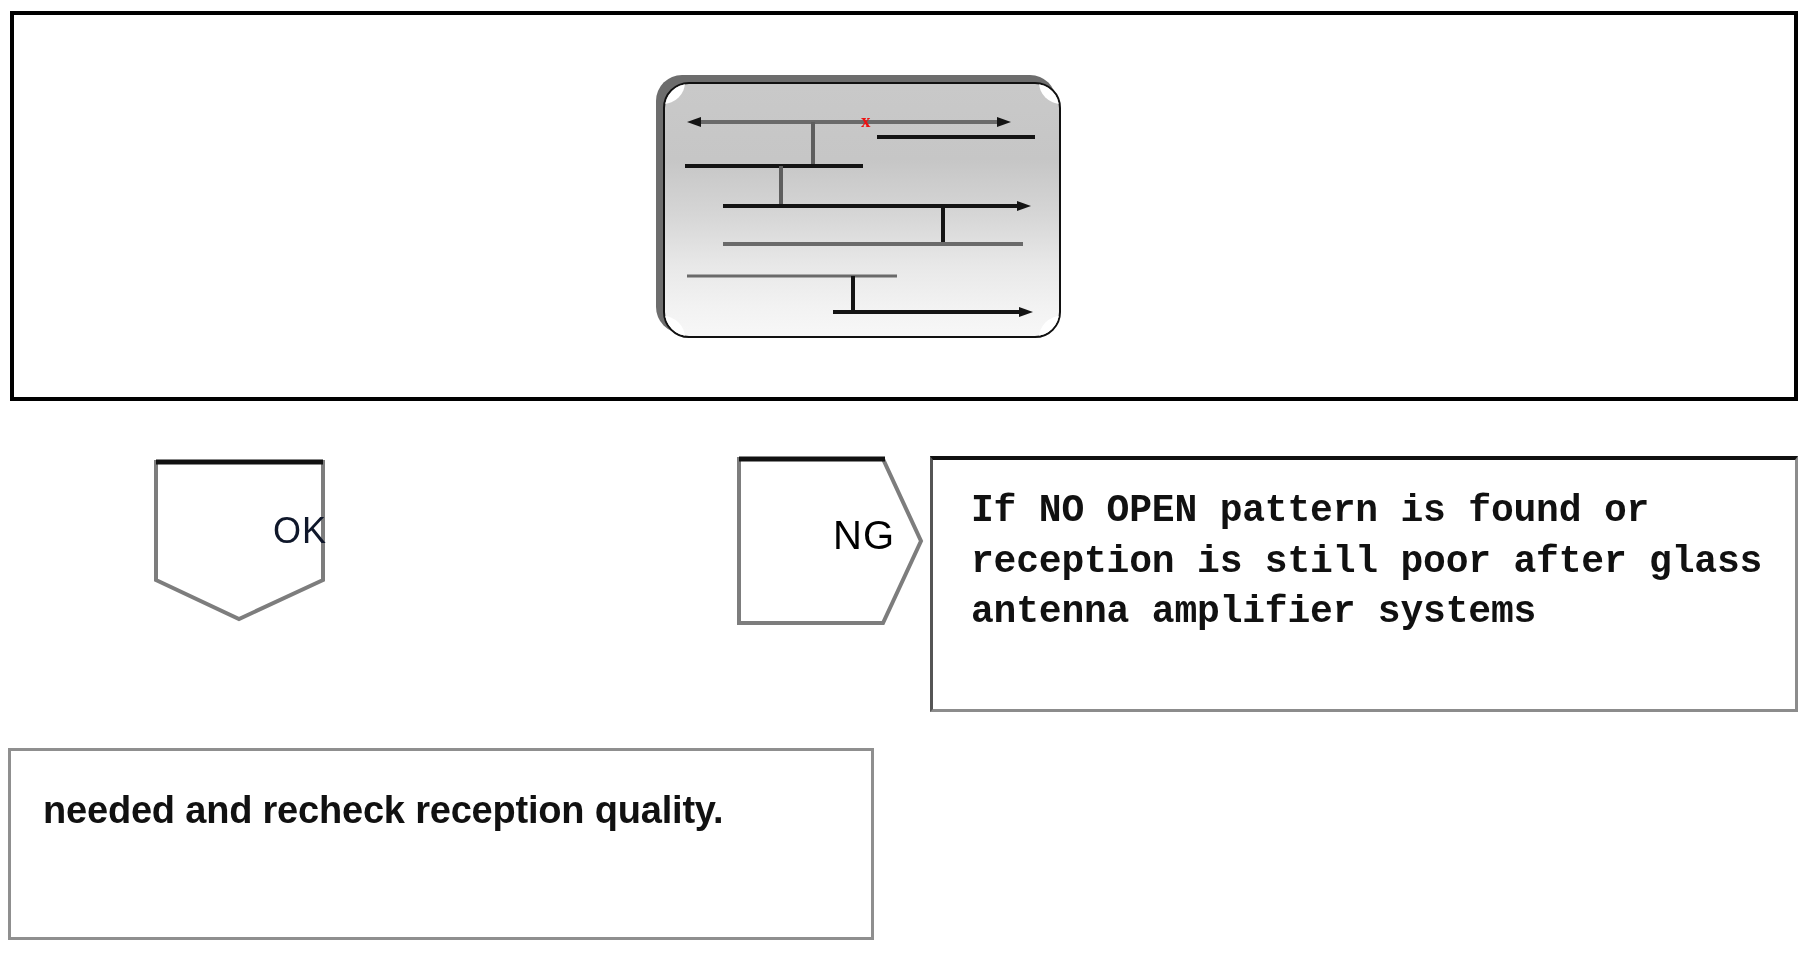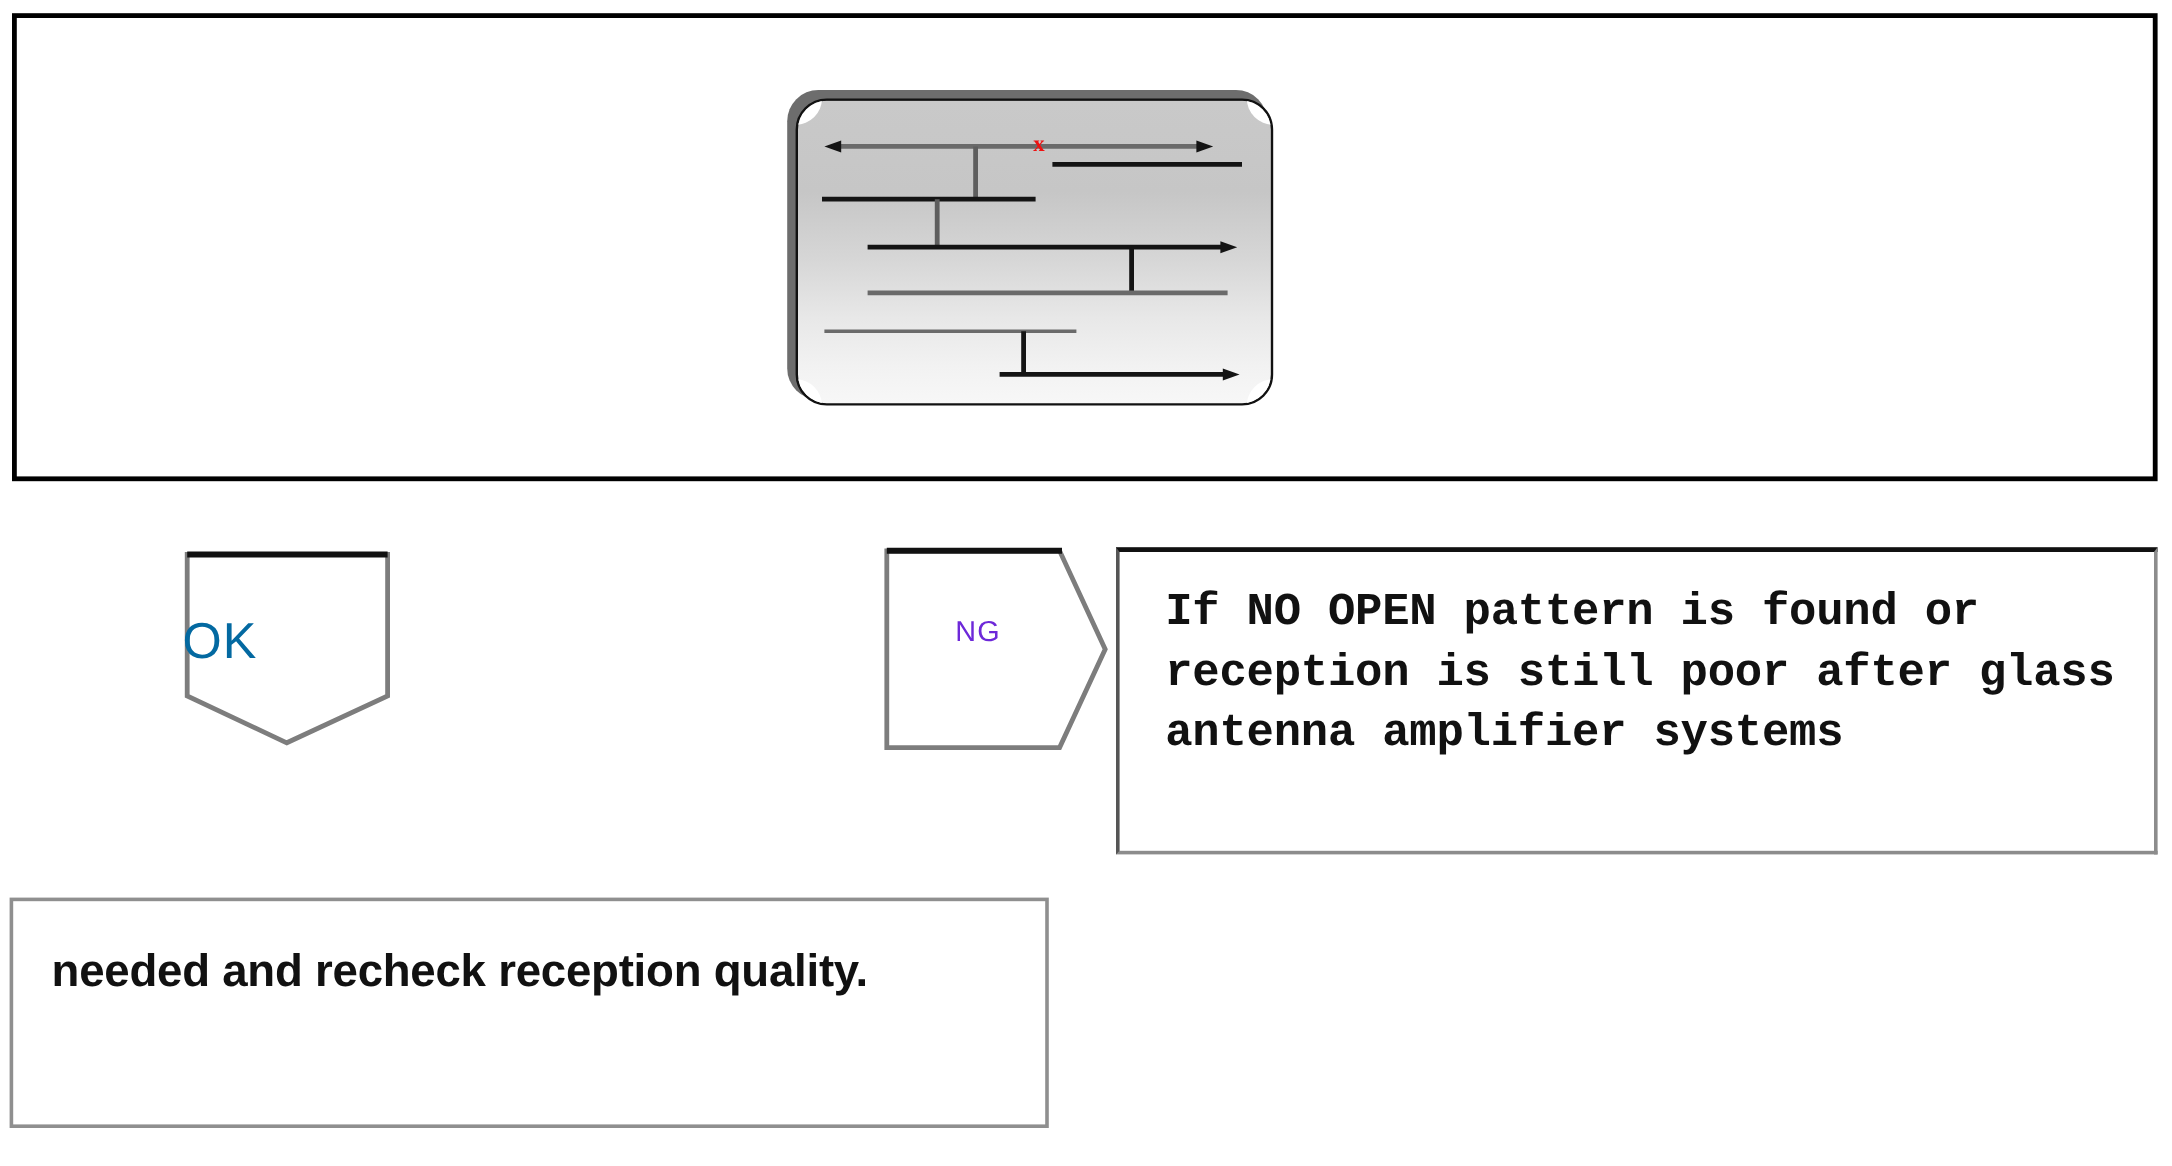--- a/index.html
+++ b/index.html
@@ -94,42 +94,42 @@
     left: 152px;
     top: 458px;
     width: 175px;
     height: 165px;
   }
   #ok-banner .banner-label {
     position: absolute;
     left: 0;
     top: 52px;
     width: 175px;
-    text-align: left;
-    font-size: 42px;
-    color: #0369a1;
+    text-align: right;
+    font-size: 36px;
+    color: #0f172a;
     letter-spacing: 1px;
   }
 
   
   #ng-arrow {
     position: absolute;
     left: 735px;
     top: 455px;
     width: 190px;
     height: 172px;
   }
   #ng-arrow .banner-label {
     position: absolute;
     left: 0;
     top: 58px;
     width: 160px;
-    text-align: center;
-    font-size: 24px;
-    color: #6d28d9;
+    text-align: right;
+    font-size: 40px;
+    color: #000000;
     letter-spacing: 1px;
   }
 
   
   .note-box {
     position: absolute;
     background: #ffffff;
     box-sizing: border-box;
   }
   #ng-note {

